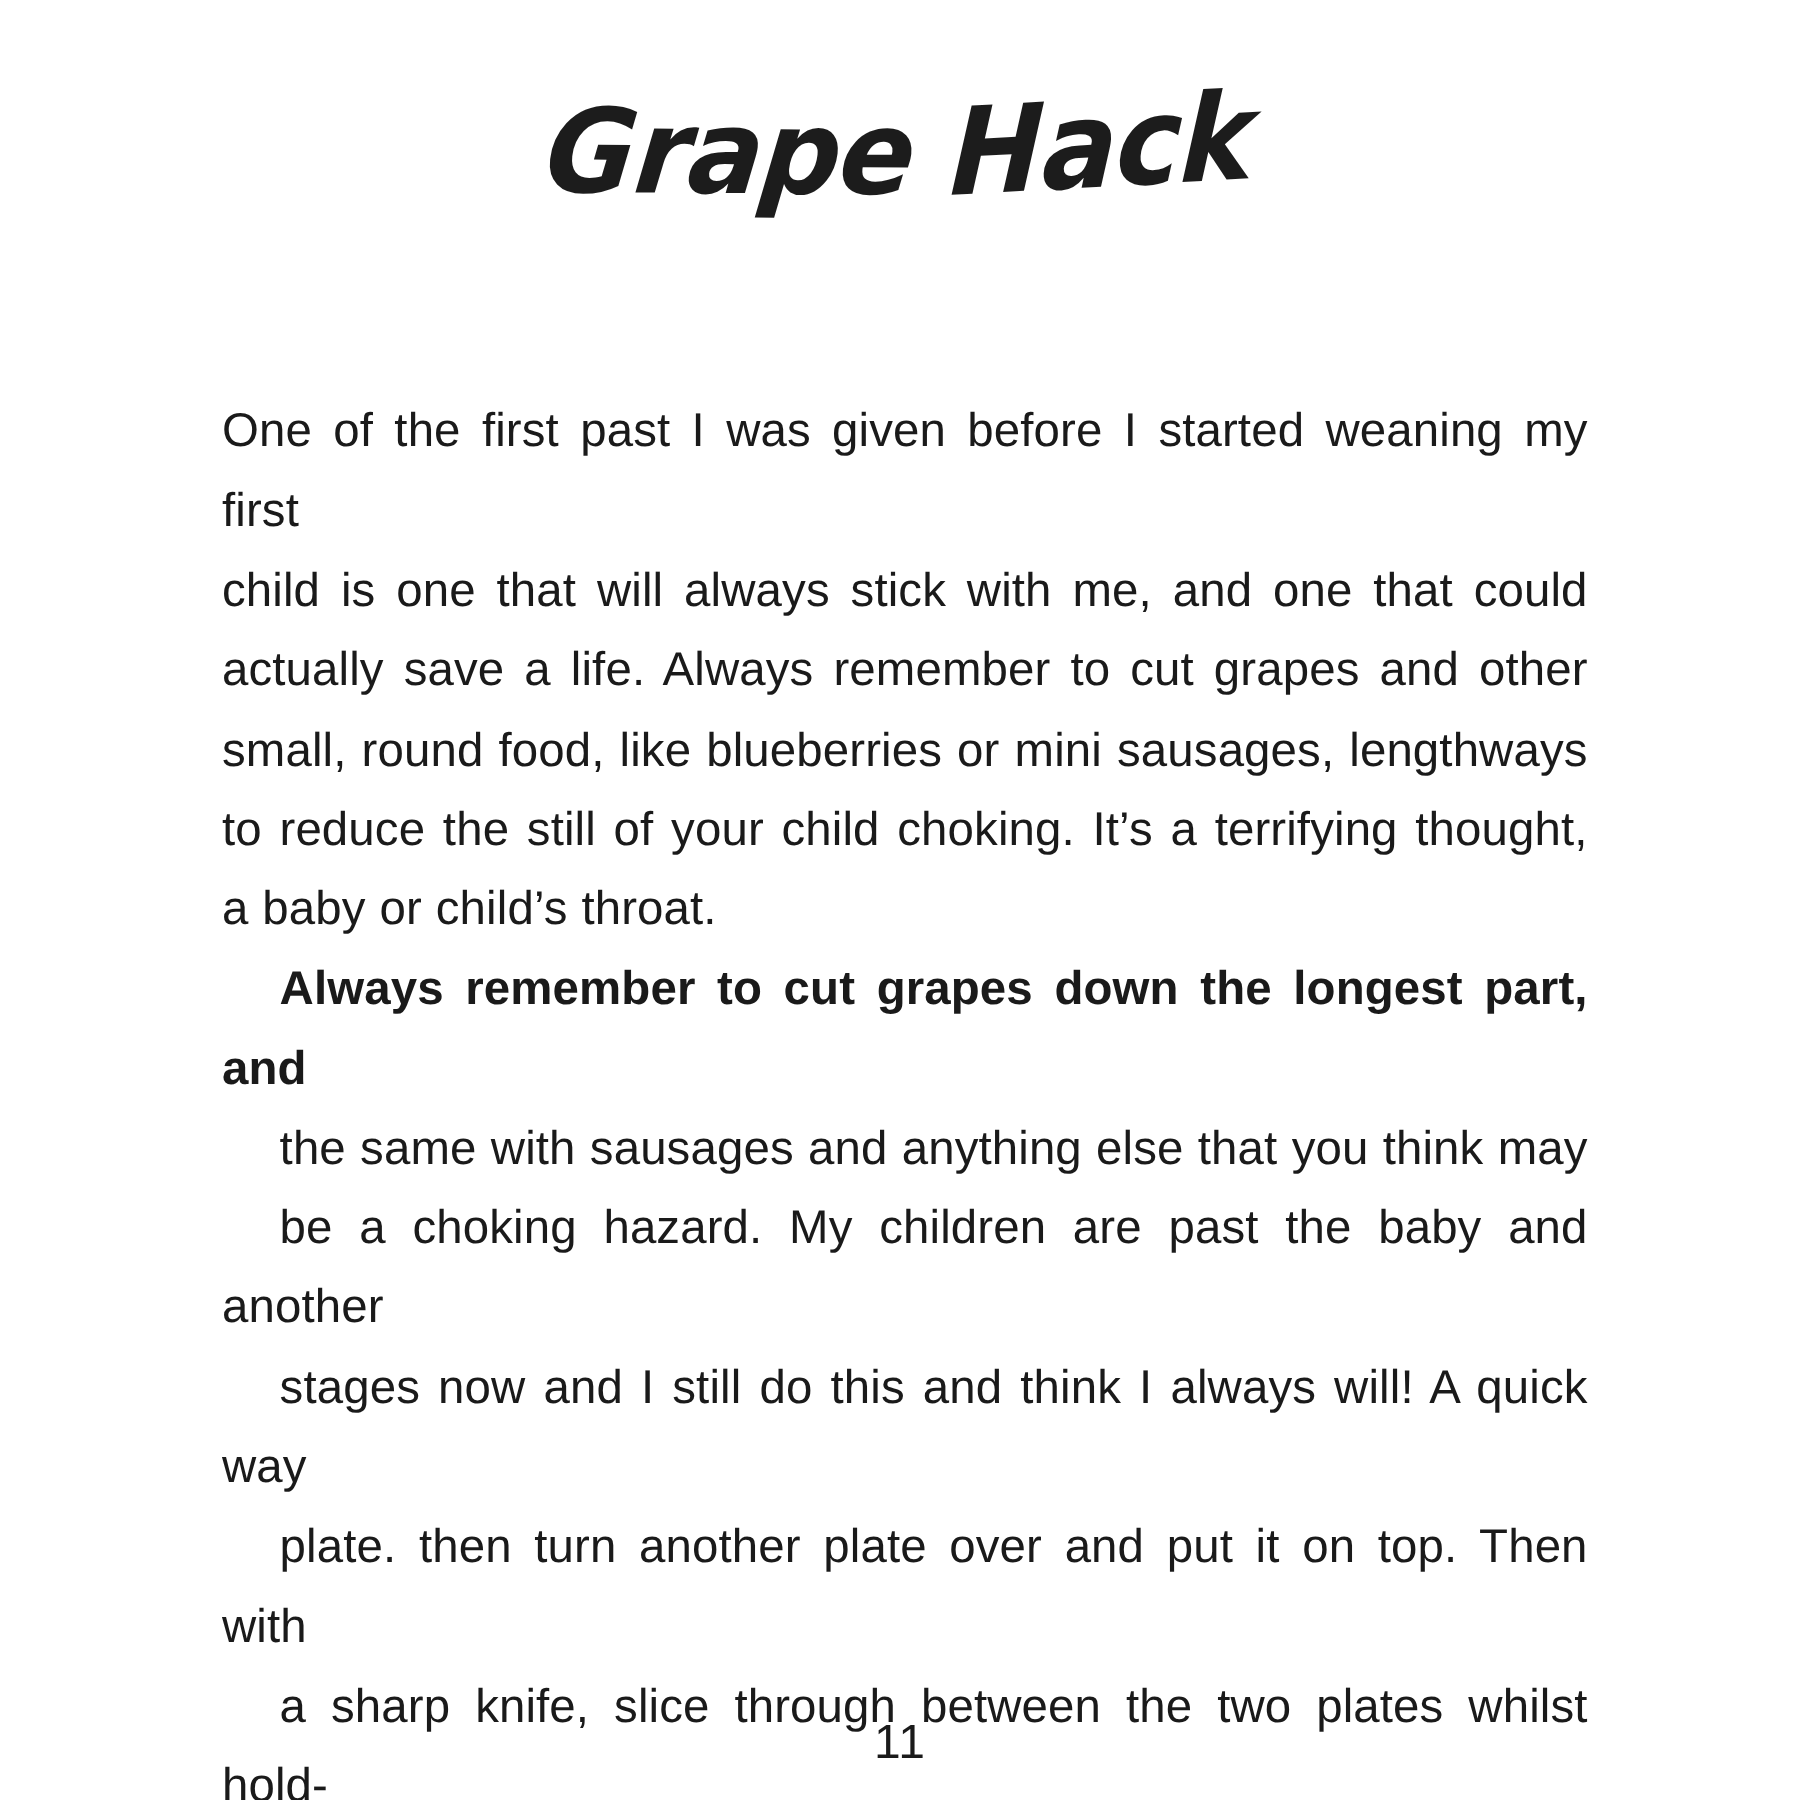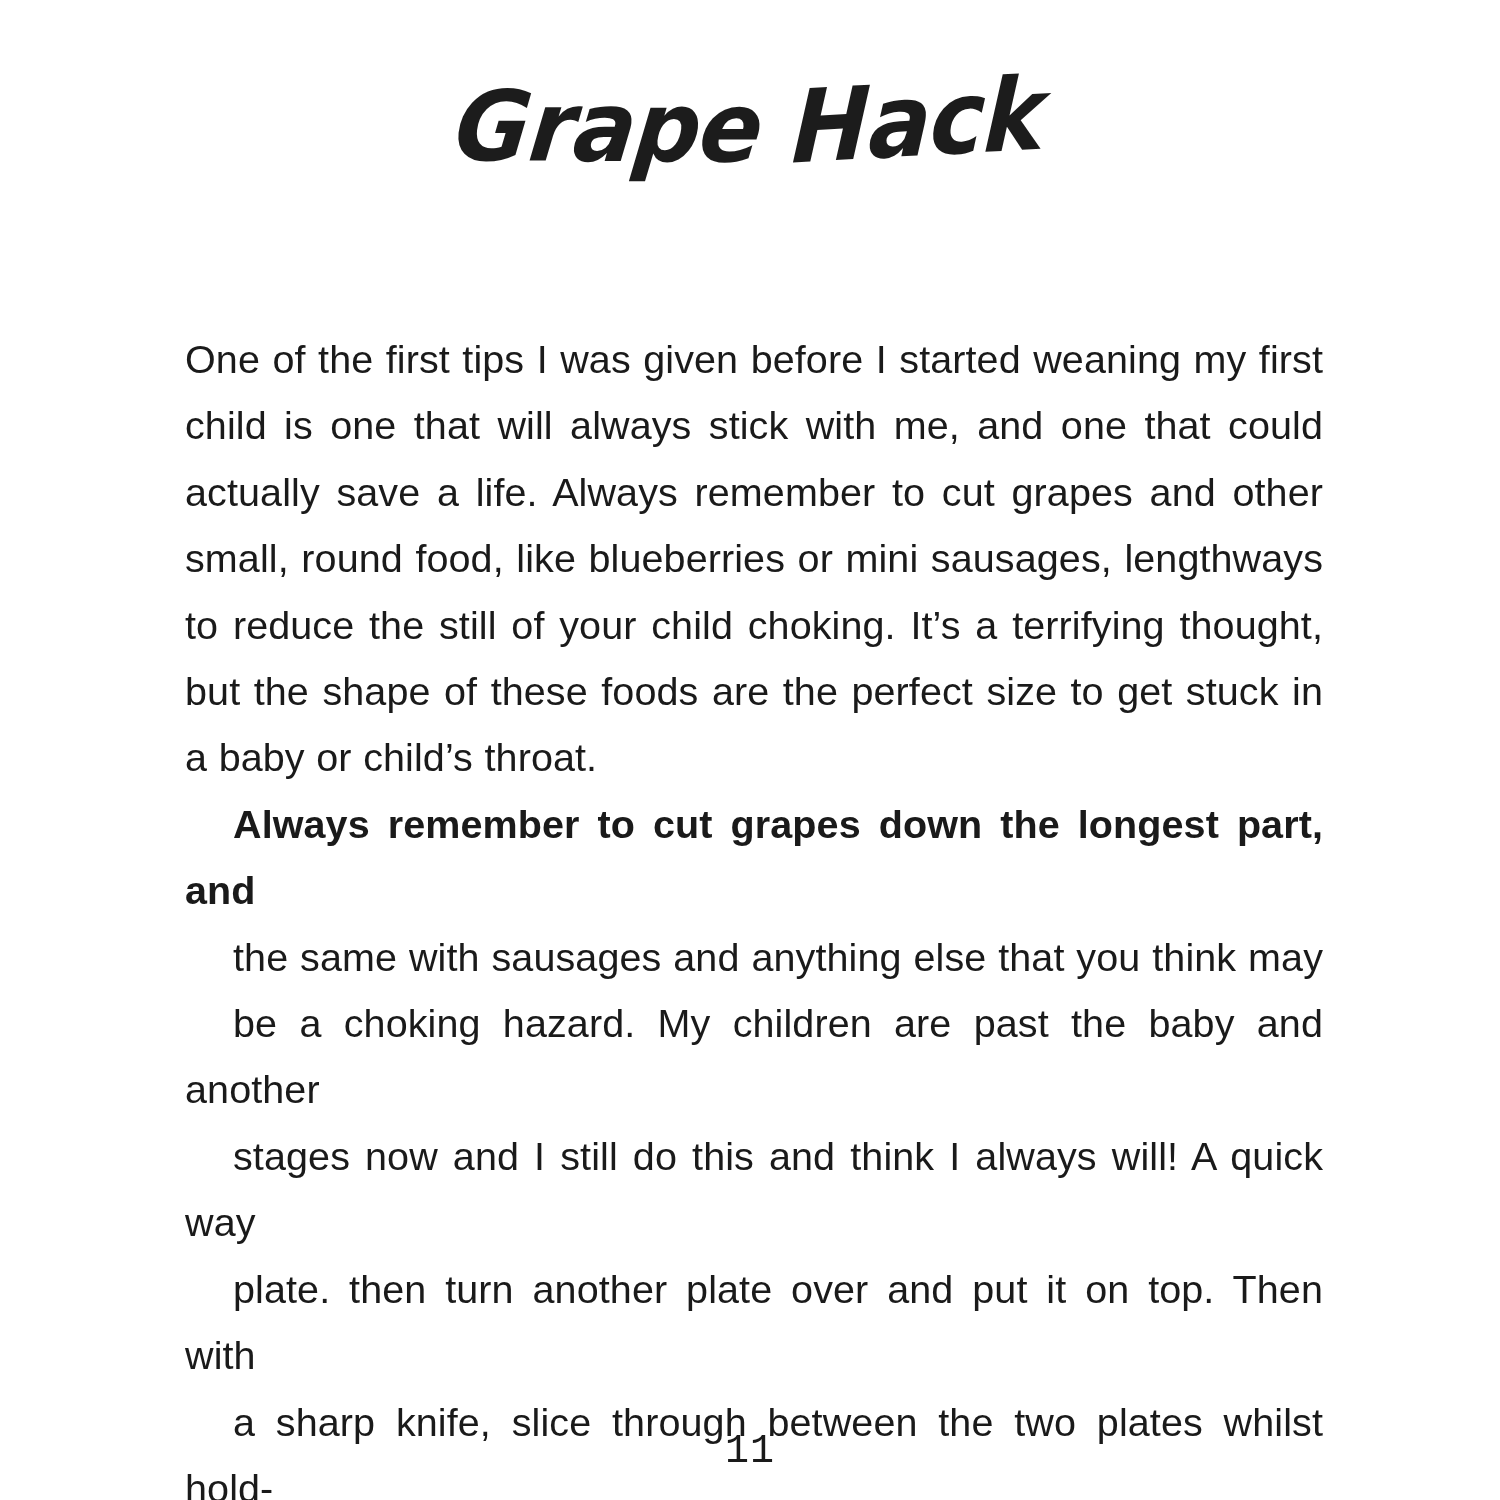--- a/index.html
+++ b/index.html
@@ -72,43 +72,42 @@
   .ln.indent { text-indent: 48px; font-weight: bold; }
 
   
   .folio {
     position: absolute;
     left: 0;
     top: 1424px;
     width: 1500px;
     text-align: center;
     color: #1a1a1a;
-    font-family: Liberation Mono, monospace;
+    font-family: Liberation Sans, sans-serif;
     font-weight: 300;
     font-size: 40px;
     line-height: 56px;
     letter-spacing: 1px;
   }
 </style>
 </head>
 <body>
 
 <div class="page">
 
   <h1 class="chapter-title"><span class="ht-a">Grape</span> <span class="ht-b">Hack</span></h1>
 
   <div class="body-block">
 
     <p class="para">
-      <span class="ln">One of the first tips I was given before I started weaning my first</span>
+      <span class="ln">One of the first past I was given before I started weaning my first</span>
       <span class="ln">child is one that will always stick with me, and one that could</span>
       <span class="ln">actually save a life. Always remember to cut grapes and other</span>
       <span class="ln">small, round food, like blueberries or mini sausages, lengthways</span>
       <span class="ln">to reduce the still of your child choking. It’s a terrifying thought,</span>
-      <span class="ln">but the shape of these foods are the perfect size to get stuck in</span>
       <span class="ln last">a baby or child’s throat.</span>
     </p>
 
     <p class="para">
       <span class="ln indent">Always remember to cut grapes down the longest part, and</span>
       <span class="ln">the same with sausages and anything else that you think may</span>
       <span class="ln">be a choking hazard. My children are past the baby and another</span>
       <span class="ln">stages now and I still do this and think I always will! A quick way</span>
       <span class="ln">plate. then turn another plate over and put it on top. Then with</span>
       <span class="ln">a sharp knife, slice through between the two plates whilst hold-</span>

